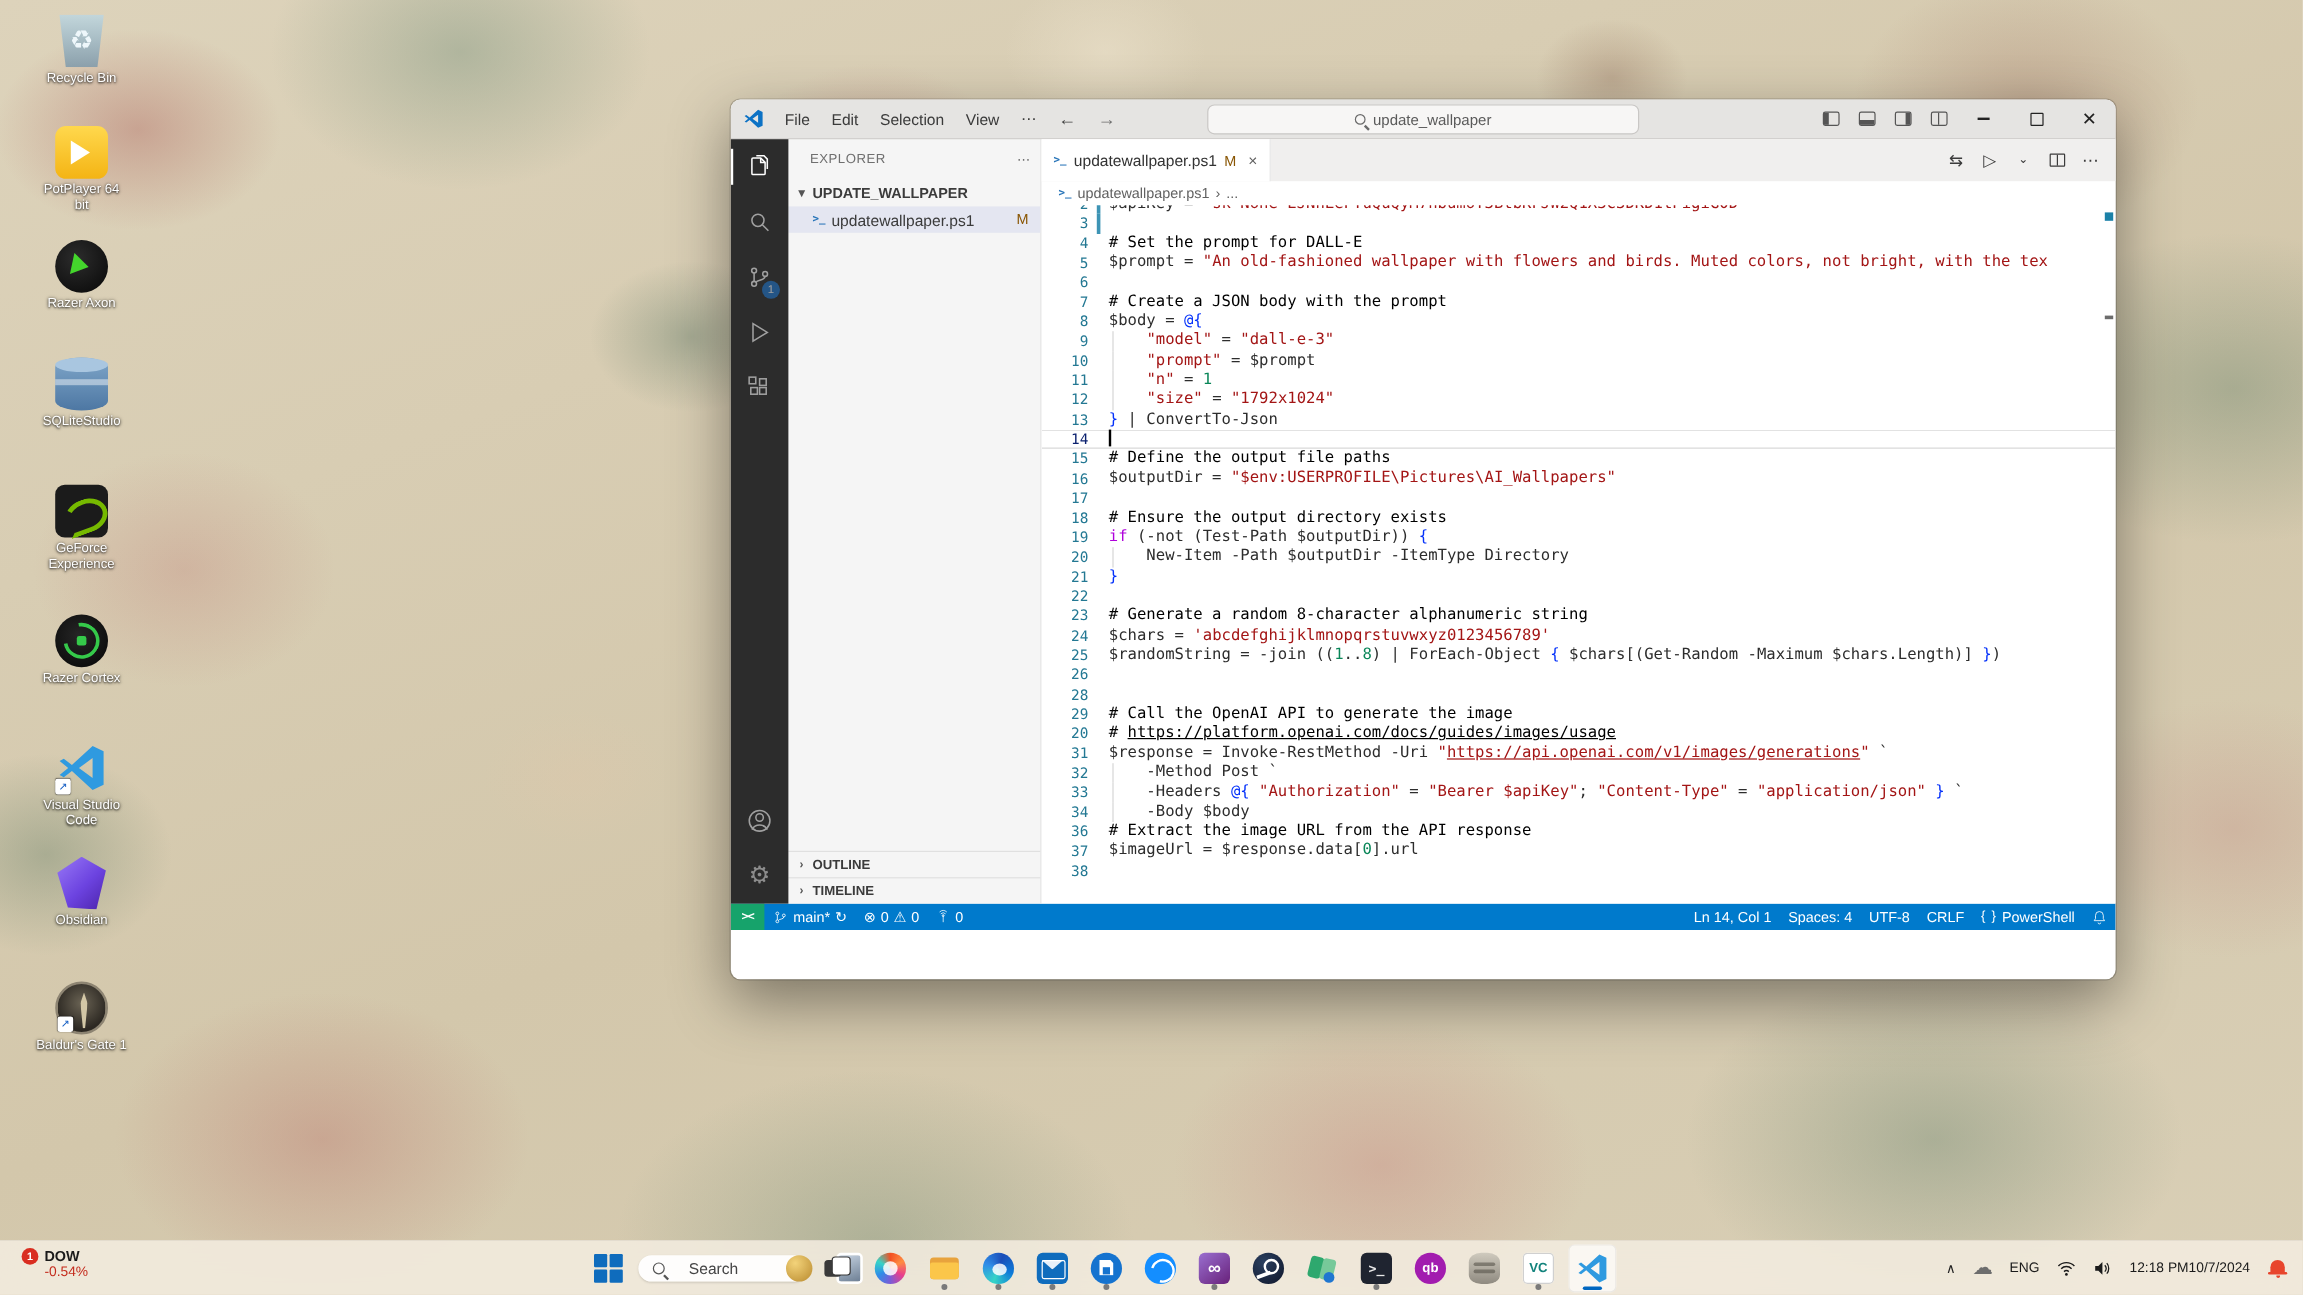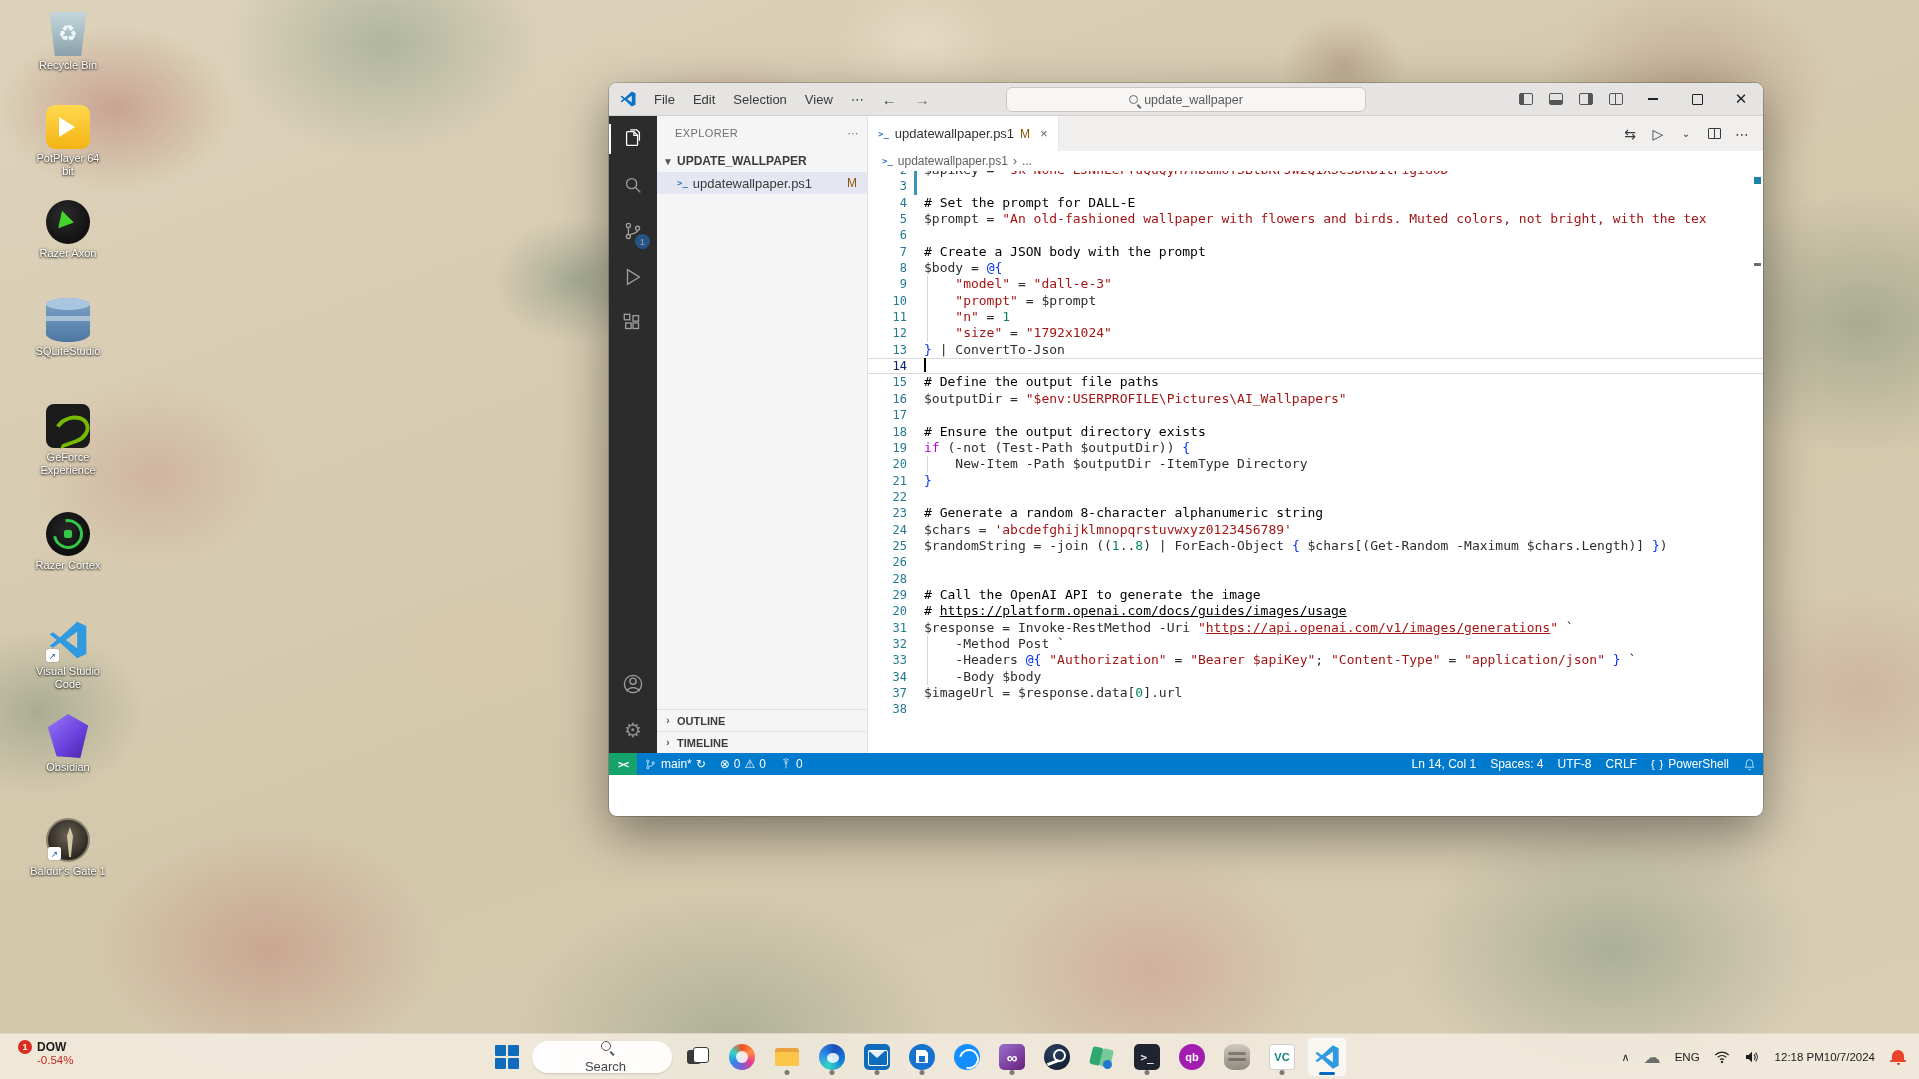--- a/index.html
+++ b/index.html
@@ -151,22 +151,22 @@
      backdrop-filter:blur(12px); border-top:1px solid rgba(0,0,0,.07); display:flex; align-items:center; }
   .widget { position:absolute; left:10px; top:4px; display:flex; flex-direction:column; justify-content:center; font-size:12px; color:#1b1b1b; padding:2px 8px; border-radius:4px; }
   .widget .row1{ display:flex; align-items:center; gap:5px; font-weight:bold; }
   .wbadge { width:14px; height:14px; border-radius:50%; background:#d92d20; color:#fff; font-size:9px; display:flex; align-items:center; justify-content:center; font-weight:bold; }
   .wchange { color:#c42b1c; font-size:11.5px; margin-left:19px; }
   .tb-apps { position:absolute; left:487px; top:0; height:46px; display:flex; align-items:center; gap:5px; }
   .tb-app { width:40px; height:40px; border-radius:5px; display:flex; align-items:center; justify-content:center; position:relative; }
   .tb-app.active { background:rgba(255,255,255,.65); box-shadow:inset 0 0 0 1px rgba(0,0,0,.06); }
   .tb-app .dot { position:absolute; bottom:2px; left:50%; transform:translateX(-50%); width:5px; height:5px; border-radius:3px; background:#7a7a7a; }
   .tb-app.active .dot { width:16px; height:3px; background:#0067c0; }
-  .tb-searchpill { width:140px; height:32px; background:rgba(255,255,255,.92); border-radius:17px; display:flex; align-items:center;
-     padding:0 5px 0 12px; gap:8px; font-size:13px; color:#454545; box-shadow:0 1px 2px rgba(0,0,0,.15);flex-direction:column; }
+  .tb-searchpill { width:140px; height:22px; background:rgba(255,255,255,.92); border-radius:17px; display:flex; align-items:center;
+     padding:0 5px 0 12px; gap:20px; font-size:13px; color:#454545; box-shadow:0 1px 2px rgba(0,0,0,.15); }
   .tb-searchpill .mag { width:10px; height:10px; border:1.6px solid #555; border-radius:50%; position:relative; flex:0 0 auto; }
   .tb-searchpill .mag::after{ content:""; position:absolute; left:9px; top:9px; width:5px; height:1.6px; background:#555; transform:rotate(45deg); transform-origin:0 0; }
   .tb-searchpill .sp{ flex:1; }
   .coin { width:22px; height:22px; border-radius:50%; background:radial-gradient(circle at 35% 30%, #f3d37a,#b98a2e); flex:0 0 auto; }
   .thumb { width:22px; height:26px; border-radius:4px; background:linear-gradient(160deg,#c8d4e2,#6d7f94); border:2px solid #fff; flex:0 0 auto; }
 
   
   .g24 { width:26px; height:26px; position:relative; }
   .g-start { display:grid; grid-template-columns:11px 11px; grid-template-rows:11px 11px; gap:2px; width:24px; height:24px; margin:1px; }
   .g-start b { background:#0f6cbd; border-radius:1px; }
@@ -427,20 +427,21 @@
               <div class="crow"><span class="gut">24</span><span class="ctext"><span class="s-pl">$chars = </span><span class="s-st">'abcdefghijklmnopqrstuvwxyz0123456789'</span></span></div>
               <div class="crow"><span class="gut">25</span><span class="ctext"><span class="s-pl">$randomString = -join ((</span><span class="s-nm">1</span><span class="s-pl">..</span><span class="s-nm">8</span><span class="s-pl">) | ForEach-Object </span><span class="s-br">{</span><span class="s-pl"> $chars[(Get-Random -Maximum $chars.Length)] </span><span class="s-br">}</span><span class="s-pl">)</span></span></div>
               <div class="crow"><span class="gut">26</span><span class="ctext"></span></div>
               <div class="crow"><span class="gut">28</span><span class="ctext"></span></div>
               <div class="crow"><span class="gut">29</span><span class="ctext"><span class="s-cm"># Call the OpenAI API to generate the image</span></span></div>
               <div class="crow"><span class="gut">20</span><span class="ctext"><span class="s-cm"># </span><span class="s-cm s-link">https://platform.openai.com/docs/guides/images/usage</span></span></div>
               <div class="crow"><span class="gut">31</span><span class="ctext"><span class="s-pl">$response = Invoke-RestMethod -Uri </span><span class="s-st">"</span><span class="s-st s-link">https://api.openai.com/v1/images/generations</span><span class="s-st">"</span><span class="s-pl"> `</span></span></div>
               <div class="crow guided"><span class="gut">32</span><span class="ctext"><span class="s-pl">    -Method Post `</span></span></div>
               <div class="crow guided"><span class="gut">33</span><span class="ctext"><span class="s-pl">    -Headers </span><span class="s-br">@{</span><span class="s-pl"> </span><span class="s-st">"Authorization"</span><span class="s-pl"> = </span><span class="s-st">"Bearer $apiKey"</span><span class="s-pl">; </span><span class="s-st">"Content-Type"</span><span class="s-pl"> = </span><span class="s-st">"application/json"</span><span class="s-pl"> </span><span class="s-br">}</span><span class="s-pl"> `</span></span></div>
               <div class="crow guided"><span class="gut">34</span><span class="ctext"><span class="s-pl">    -Body $body</span></span></div>
+              <div class="crow"><span class="gut">36</span><span class="ctext"><span class="s-cm"># Extract the image URL from the API response</span></span></div>
               <div class="crow"><span class="gut">37</span><span class="ctext"><span class="s-pl">$imageUrl = $response.data[</span><span class="s-nm">0</span><span class="s-pl">].url</span></span></div>
               <div class="crow"><span class="gut">38</span><span class="ctext"></span></div>
             </div>
           <div class="oruler">
             <span class="mk1"></span>
             <span class="mk2"></span>
           </div>
         </div>
       </div>
     </div>

